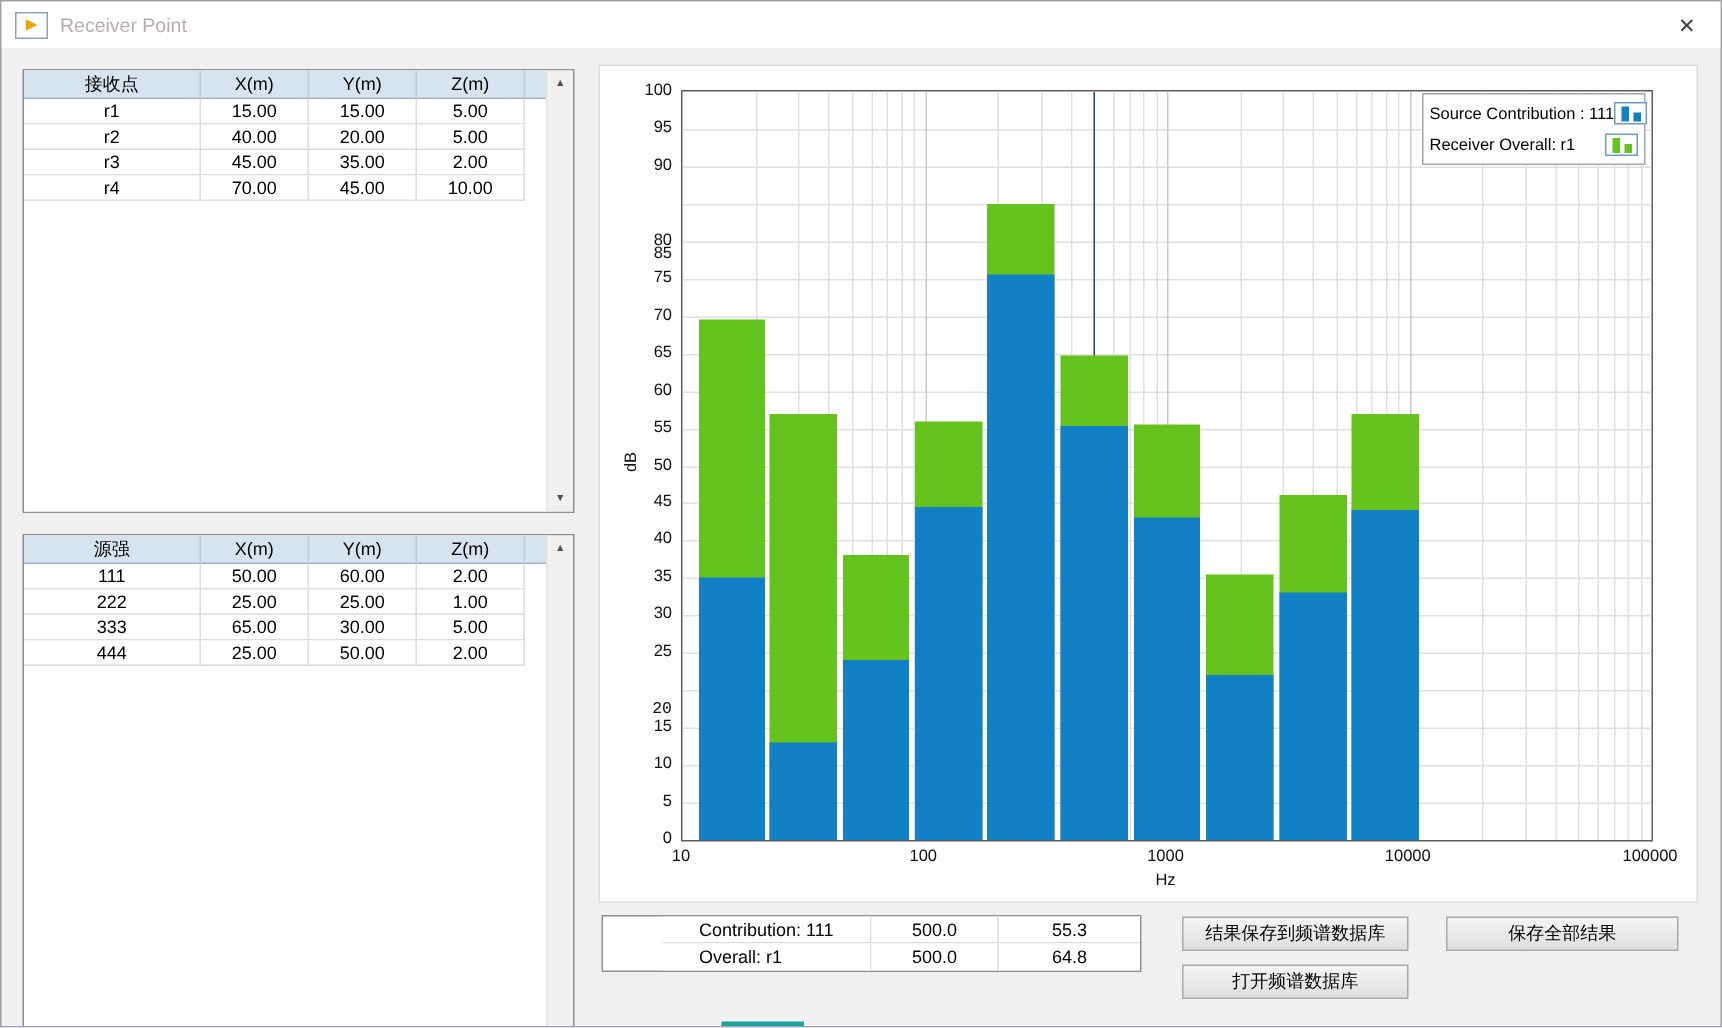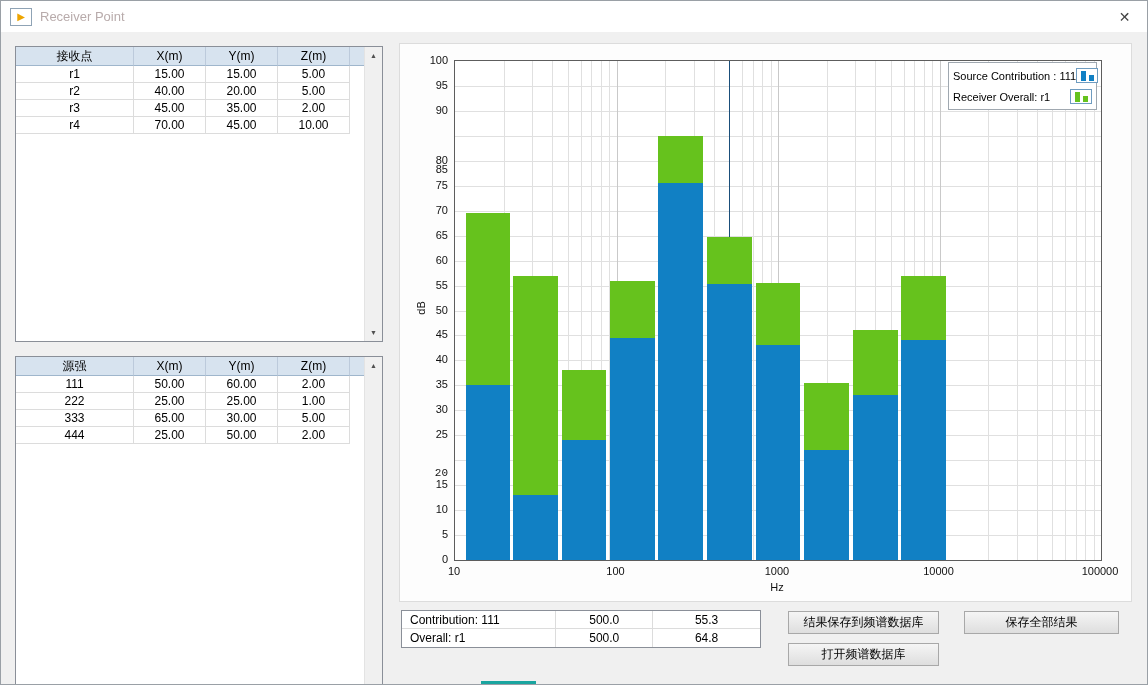--- a/index.html
+++ b/index.html
@@ -40,21 +40,21 @@
   .legend-glyph { position:relative; width:22px; height:15px; border:1px solid #6f9cc0; background:#fff; flex:0 0 auto; box-sizing:border-box; }
   .legend-glyph i { position:absolute; bottom:1px; width:5px; display:block; }
   .legend-glyph i.g1 { left:4px; height:10px; }
   .legend-glyph i.g2 { left:12px; height:6px; }
 
   
   .rtable { position:absolute; left:400px; top:609px; width:360px; border:1px solid #8a8f98; background:#fff; box-sizing:border-box; }
   .rrow { display:flex; }
   .rcell { box-sizing:border-box; height:18px; font-size:12px; display:flex; align-items:center; justify-content:center; border-right:1px solid #dcdcdc; border-bottom:1px solid #dcdcdc; background:#fff; white-space:nowrap; }
   .rhead { background:#d7e3ef; border-right:1px solid #bccadb; border-bottom:1px solid #9fb6cc; }
-  .rc0 { width:156px; justify-content:flex-start; padding-left:8px; }
+  .rc0 { width:156px; justify-content:flex-start; padding-left:24px;margin-left:40px; }
   .rc1 { width:98px; }
   .rc2 { width:108px; border-right:none; }
   .rrow:last-child .rcell { border-bottom:none; }
 
   
   .btn { position:absolute; height:23px; background:linear-gradient(#f5f5f5,#dedede); border:1px solid #a8a8a8; font-family:"Liberation Sans", sans-serif; font-size:12px; color:#000; text-align:center; padding:0; cursor:pointer; }
 
   .peek { position:absolute; left:480px; bottom:0; width:55px; height:3px; background:#1aa5a0; }
 </style>
 </head>

